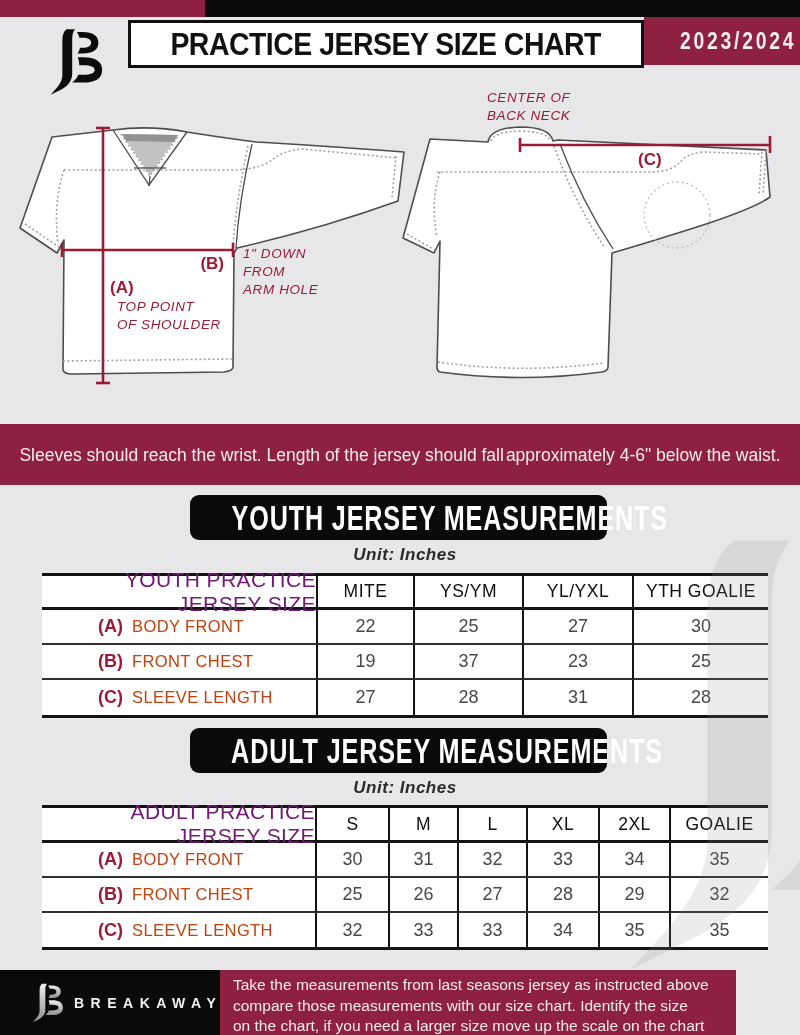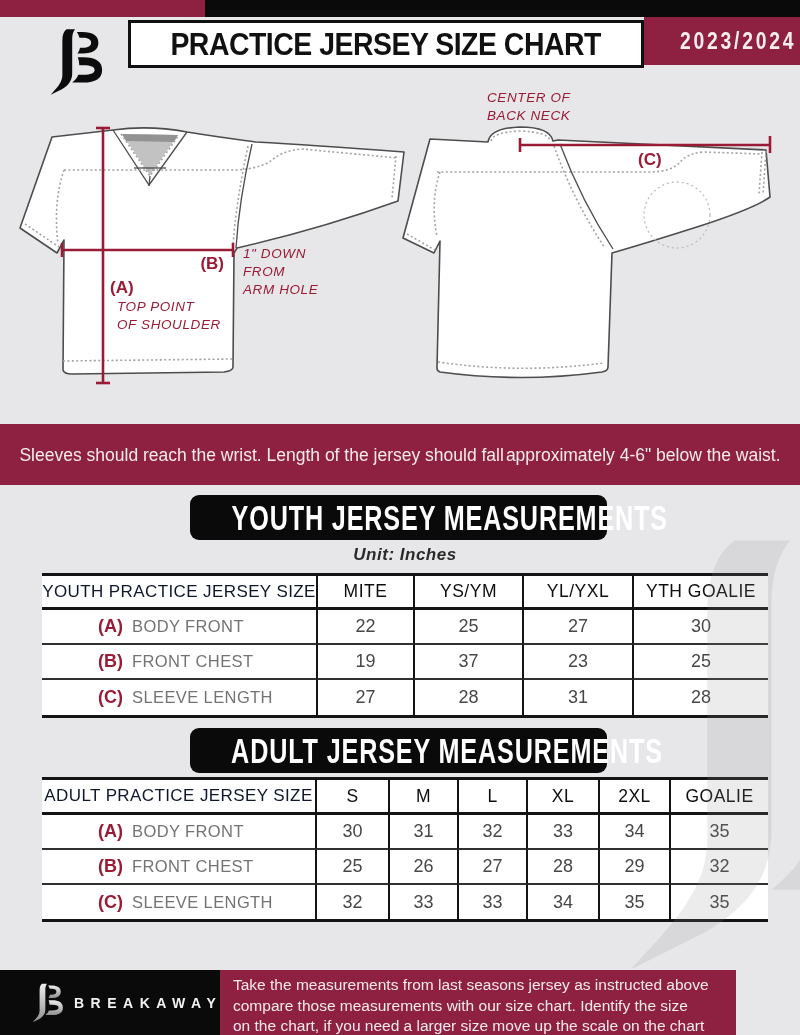--- a/index.html
+++ b/index.html
@@ -45,25 +45,25 @@
   .unit{position:absolute;left:5px;width:800px;text-align:center;font-style:italic;font-weight:bold;
         font-size:17px;color:#2a2a2a;letter-spacing:0.5px;}
 
   
   .tbl{position:absolute;left:42px;width:726px;display:grid;background:#fff;
        border-top:3px solid #141414;border-bottom:3px solid #141414;}
   .tbl .c{display:flex;align-items:center;justify-content:center;box-sizing:border-box;}
   .tbl .vb{border-left:2px solid #141414;}
   .tbl .hb{border-bottom:3px solid #141414;}
   .tbl .rb{border-bottom:2px solid #303030;}
-  .tbl .hname{font-size:17px;color:#0f172a;letter-spacing:0.4px;}
+  .tbl .hname{font-size:21px;color:#701a75;letter-spacing:0.4px;text-align:right;}
   .tbl .hsize{font-weight:normal;font-size:17.5px;color:#0e0e0e;letter-spacing:0.5px;}
   .tbl .lab{justify-content:flex-start;padding-left:56px;gap:9px;}
   .tbl .key{color:#9a1b36;font-weight:bold;font-size:18px;}
-  .tbl .nm{color:#737373;font-size:16.5px;letter-spacing:0.4px;}
+  .tbl .nm{color:#c2410c;font-size:16.5px;letter-spacing:0.4px;}
   .tbl .val{color:#474747;font-size:18px;}
 
   
   .watermark{position:absolute;left:600px;top:520px;width:380px;height:470px;opacity:0.16;pointer-events:none;}
 
   
   .footer-black{position:absolute;left:0;top:970px;width:220px;height:65px;background:#0a0a0a;
                 display:flex;align-items:center;}
   .footer-logo{position:absolute;left:30px;top:982px;width:34px;height:42px;}
   .footer-brand{position:absolute;left:74px;top:970px;height:65px;display:flex;align-items:center;
@@ -207,21 +207,21 @@
     <div class="c vb val">28</div>
     <div class="c vb val">31</div>
     <div class="c vb val">28</div>
   </div>
 
   <div class="sec-banner" style="top:728px;">
     <span>ADULT JERSEY MEASUREMENTS</span>
   </div>
   <div class="unit" style="top:778px;">Unit: Inches</div>
 
-  <div class="tbl" style="top:777px;grid-template-columns:273px 73px 69px 69px 72px 71px 99px;grid-template-rows:35px 35px 35px 34px;">
+  <div class="tbl" style="top:805px;grid-template-columns:273px 73px 69px 69px 72px 71px 99px;grid-template-rows:35px 35px 35px 34px;">
     <div class="c hb hname">ADULT PRACTICE JERSEY SIZE</div>
     <div class="c hb vb hsize">S</div>
     <div class="c hb vb hsize">M</div>
     <div class="c hb vb hsize">L</div>
     <div class="c hb vb hsize">XL</div>
     <div class="c hb vb hsize">2XL</div>
     <div class="c hb vb hsize">GOALIE</div>
 
     <div class="c rb lab">
       <span class="key">(A)</span>

